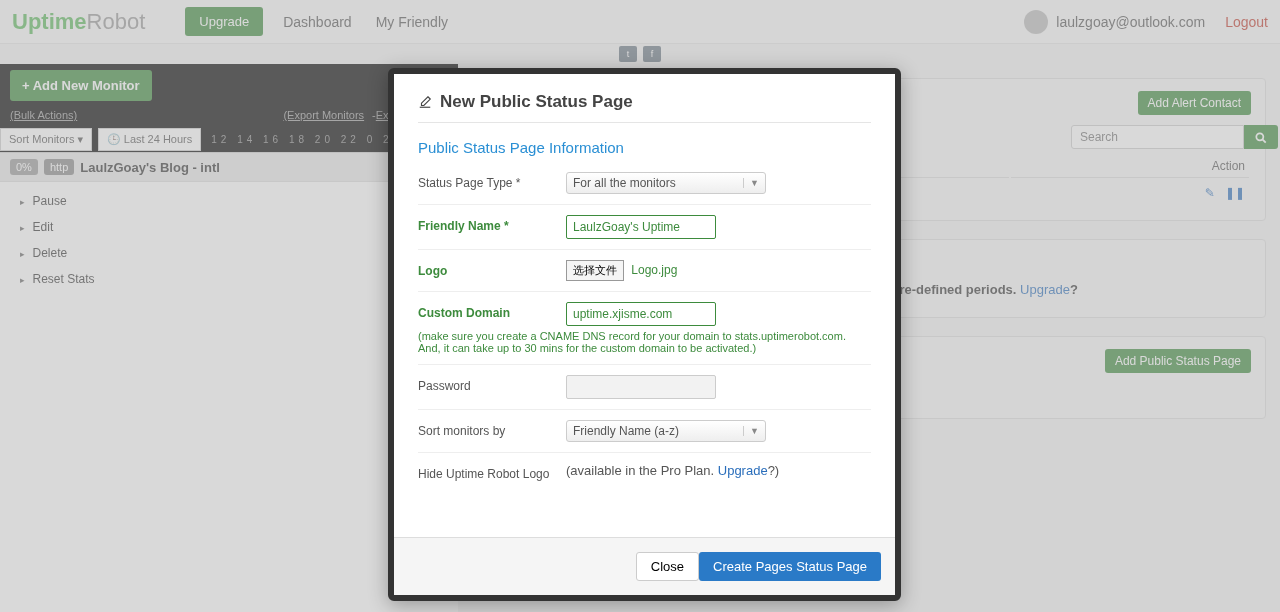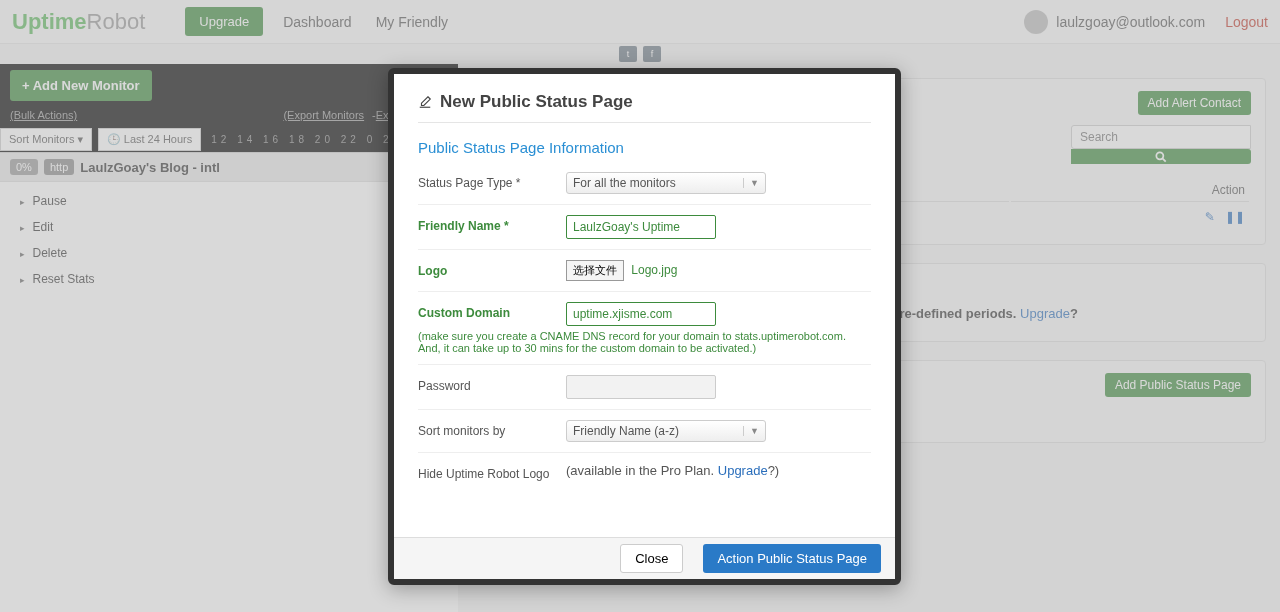--- a/index.html
+++ b/index.html
@@ -41,21 +41,21 @@
     .ctx-item:before { content: "▸"; margin-right: 8px; font-size: 9px; color: #666; }
     
     
     .rightcol { flex: 1; padding: 14px; }
     .panel { background: #f7f7f7; border: 1px solid #ddd; border-radius: 4px; padding: 12px 14px; margin-bottom: 18px; }
     .panel-head { display: flex; align-items: center; margin-bottom: 10px; }
     .panel-title { font-size: 17px; font-weight: bold; color: #333; flex: 1; }
     .btn-green { background: #3d8b3d; color: #fff; padding: 5px 10px; font-size: 12px; border: none; border-radius: 3px; cursor: pointer; }
     .info-text { font-size: 13px; color: #333; margin-bottom: 8px; }
     .info-text a { color: #2a6ebb; }
-    .search-row { display: flex; margin-bottom: 13px; flex-direction: column; }
+    .search-row { display: flex; margin-bottom: 4px; }
     .search-input { flex: 1; padding: 4px 8px; border: 1px solid #ccc; border-radius: 3px 0 0 3px; font-size: 12px; }
     .search-btn { background: #3d8b3d; color: #fff; border: none; padding: 0 10px; border-radius: 0 3px 3px 0; cursor: pointer; }
     .tbl { width: 100%; font-size: 12px; }
     .tbl th { text-align: left; color: #555; padding: 4px; border-bottom: 1px solid #ddd; font-weight: normal; }
     .tbl td { padding: 6px 4px; }
     .icon-cell { color: #555; }
     .action-icons { color: #2a6ebb; text-align: right; }
     .btn-blue { background: #2a6ebb; color: #fff; padding: 6px 12px; font-size: 12px; border: none; border-radius: 3px; cursor: pointer; }
     .rss-icon { color: #888; margin-right: 6px; }
     
@@ -72,21 +72,21 @@
     .form-ctrl { flex: 1; }
     .form-ctrl input[type=text], .form-ctrl input[type=password] { width: 150px; padding: 4px 6px; border: 1px solid #3d8b3d; border-radius: 2px; font-size: 12px; color: #3d8b3d; }
     .form-ctrl input[type=password] { border-color: #ccc; background: #f2f2f2; }
     .sel { display: inline-flex; align-items: center; border: 1px solid #ccc; border-radius: 3px; background: linear-gradient(#fff,#eee); padding: 3px 6px; font-size: 12px; color: #555; width: 200px; justify-content: space-between; cursor: pointer; }
     .sel .caret { border-left: 1px solid #ccc; padding-left: 6px; font-size: 9px; color: #888; }
     .file-btn { border: 1px solid #999; padding: 2px 6px; font-size: 11px; background: #f5f5f5; cursor: pointer; }
     .file-name { color: #3d8b3d; font-size: 12px; margin-left: 4px; }
     .hint { color: #3d8b3d; font-size: 11px; margin-top: 4px; }
     .pro-text { color: #555; font-size: 13px; }
     .pro-text a { color: #2a6ebb; }
-    .modal-footer { background: #f5f5f5; padding: 6px 14px; display: flex; justify-content: flex-end; gap: 20px; border-top: 1px solid #ddd; margin-top: 28px; }
+    .modal-footer { background: #f5f5f5; padding: 14px 14px; display: flex; justify-content: flex-end; gap: 0; border-top: 1px solid #ddd; margin-top: 28px; }
     .btn-close { background: #fff; border: 1px solid #ccc; padding: 6px 14px; border-radius: 3px; font-size: 13px; cursor: pointer; }
     .btn-create { background: #2a7ac7; color: #fff; border: none; padding: 7px 14px; border-radius: 3px; font-size: 13px; cursor: pointer; }
     svg.ico { width: 14px; height: 14px; vertical-align: middle; }
   </style>
 </head>
 <body>
 
 <div class="topnav">
   <div class="logo">
     <span class="up">Uptime</span><span class="robot">Robot</span>
@@ -282,15 +282,15 @@
 
     <div class="form-row" style="border-bottom:none">
       <div class="form-label">Hide Uptime Robot Logo</div>
       <div class="form-ctrl pro-text">
         <span>(available in the Pro Plan. </span><a>Upgrade</a><span>?)</span>
       </div>
     </div>
   </div>
   <div class="modal-footer">
     <button class="btn-close">Close</button>
-    <button class="btn-create">Action Public Status Page</button>
+    <button class="btn-create">Create Pages Status Page</button>
   </div>
 </div>
 
 </body></html>

